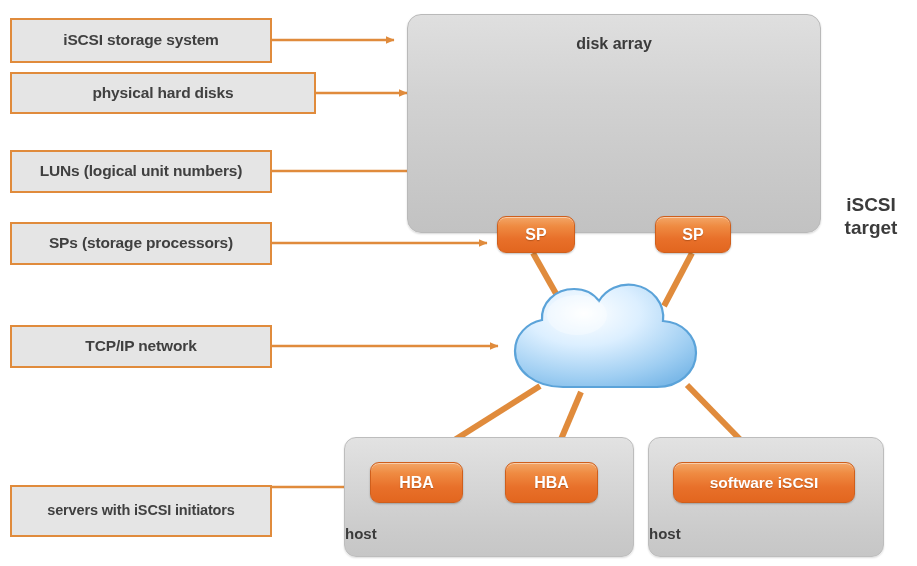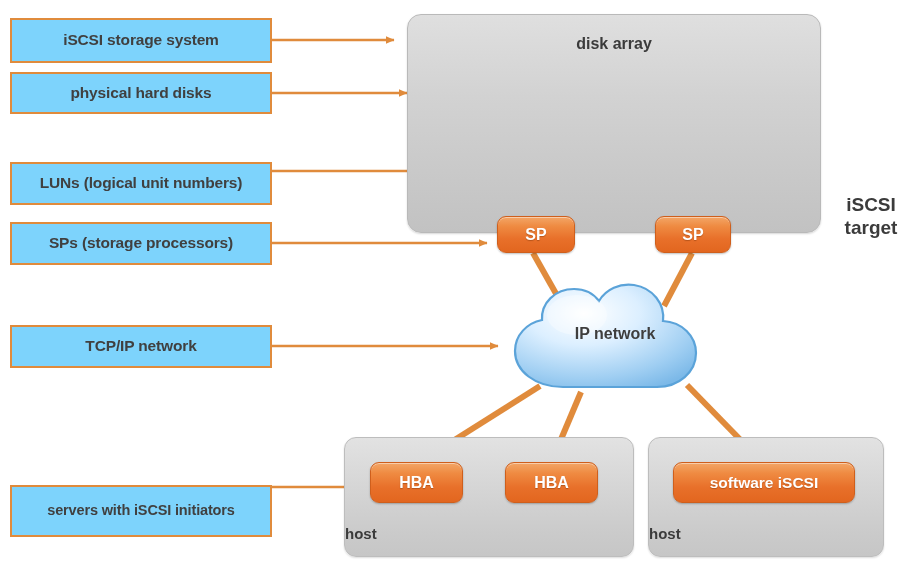--- a/index.html
+++ b/index.html
@@ -28,21 +28,21 @@
     left: 0; top: 0;
     width: 917px;
     height: 566px;
     pointer-events: none;
   }
 
   
   .caption-box {
     position: absolute;
     box-sizing: border-box;
-    background: #7dd3fc;
+    background: #e5e5e5;
     border: 2px solid #E08B3C;
     display: flex;
     align-items: center;
     justify-content: center;
     text-align: center;
     color: #404040;
     font-weight: bold;
     font-size: 15.5px;
     line-height: 1.22;
     letter-spacing: -0.15px;
@@ -304,25 +304,25 @@
                C177,39 191,53 191,70
                C191,89 174,104 152,104 Z" fill="url(#cloudGrad)" stroke="#5ba3d9" stroke-width="2.2"></path>
       <ellipse cx="72" cy="32" rx="30" ry="20" fill="#ffffff" opacity="0.35"></ellipse>
     </g>
   </svg>
 
   <div class="caption-box" style="left:10px; top:18px; width:262px; height:45px;">
     <span>iSCSI storage system</span>
   </div>
 
-  <div class="caption-box" style="left:10px; top:72px; width:262px; height:42px;">
+  <div class="caption-box" style="left:10px; top:72px; width:306px; height:42px;">
     <span>physical hard disks</span>
   </div>
 
-  <div class="caption-box" style="left:10px; top:162px; width:262px; height:43px;">
+  <div class="caption-box" style="left:10px; top:150px; width:262px; height:43px;">
     <span>LUNs (logical unit numbers)</span>
   </div>
 
   <div class="caption-box" style="left:10px; top:222px; width:262px; height:43px;">
     <span>SPs (storage processors)</span>
   </div>
 
   <div class="caption-box" style="left:10px; top:325px; width:262px; height:43px;">
     <span>TCP/IP network</span>
   </div>
@@ -335,23 +335,20 @@
     <div id="disk-array-title">disk array</div>
   </div>
 
   <div class="chip" style="left:497px; top:216px; width:78px; height:37px; font-size:16px;">
     <span>SP</span>
   </div>
   <div class="chip" style="left:655px; top:216px; width:76px; height:37px; font-size:16px;">
     <span>SP</span>
   </div>
 
-  <div id="cloud">
-    <div id="cloud-label">IP network</div>
-  </div>
 
   <div class="host-panel" style="left:344px; top:437px; width:290px; height:120px;">
     <div class="host-label">host</div>
   </div>
   <div class="chip" style="left:370px; top:462px; width:93px; height:41px; font-size:16px;">
     <span>HBA</span>
   </div>
   <div class="chip" style="left:505px; top:462px; width:93px; height:41px; font-size:16px;">
     <span>HBA</span>
   </div>

